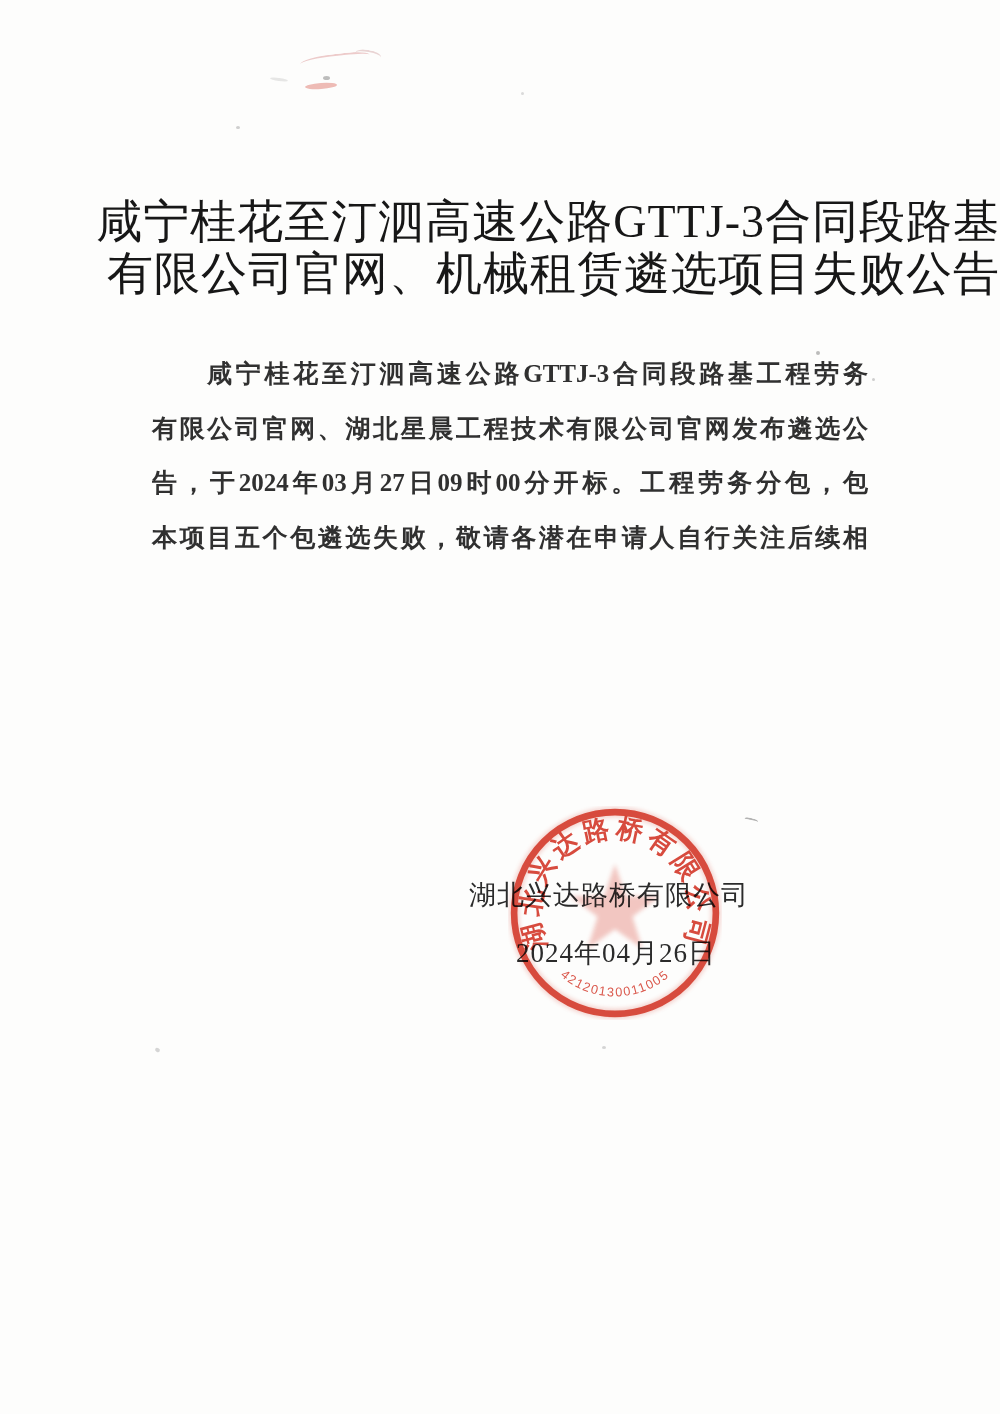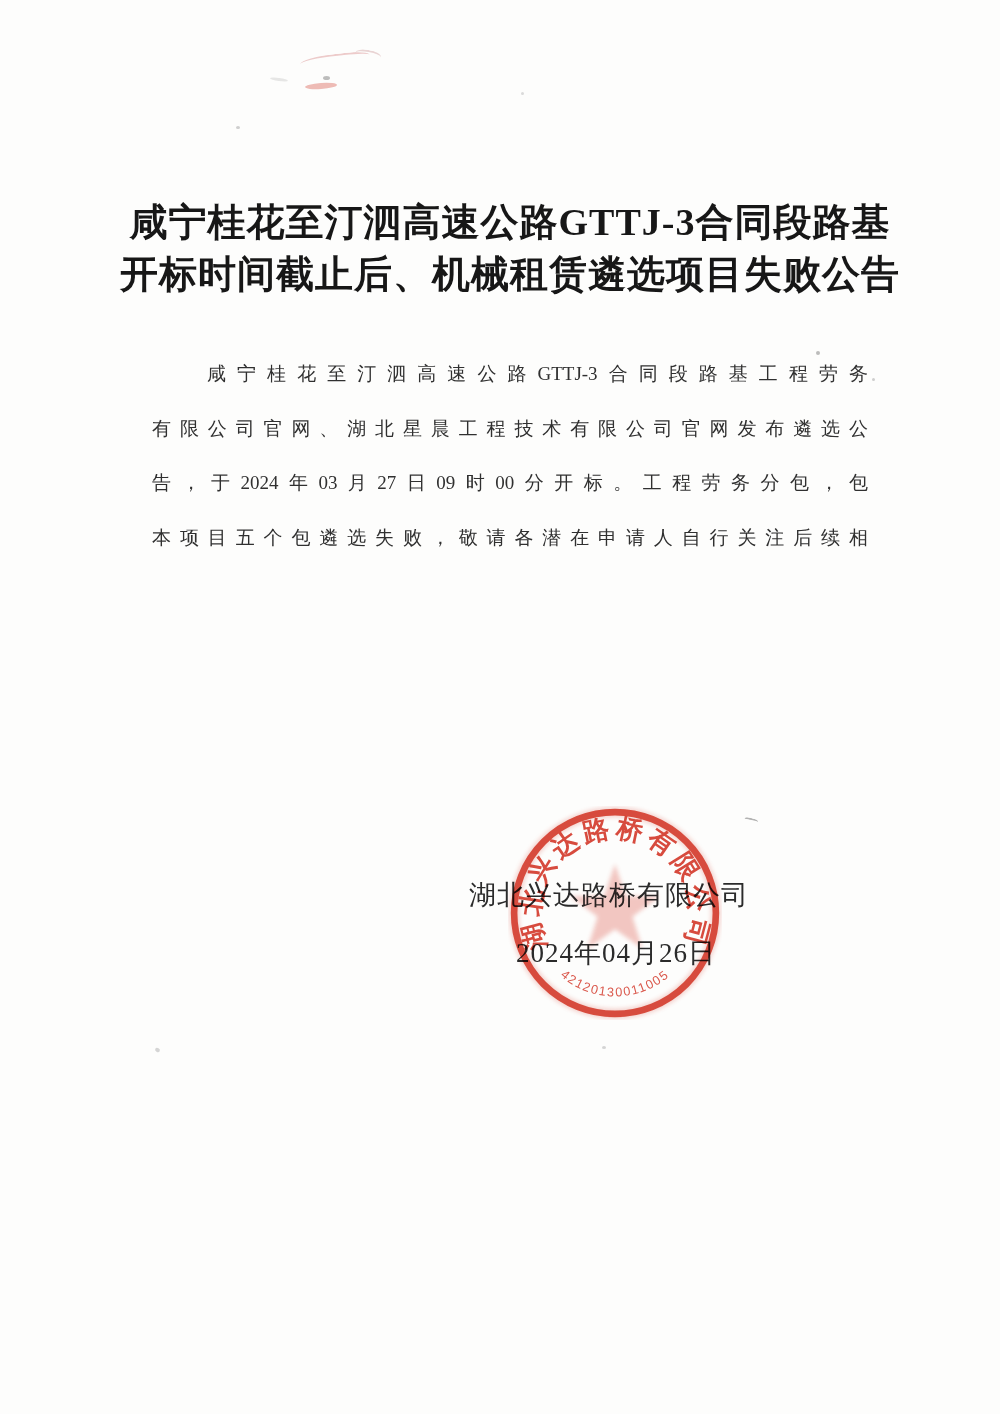--- a/index.html
+++ b/index.html
@@ -11,36 +11,37 @@
     background: #fdfdfc;
     font-family: "Liberation Serif", "DejaVu Serif", serif;
     overflow: hidden;
   }
   
   .doc-title {
     position: absolute;
     top: 196px;
     left: 20px;
     width: 980px;
-    text-align: center;
-    font-weight: bold;
-    font-size: 38px;
+    text-align: right;
+    font-weight: normal;
+    font-size: 46px;
     line-height: 52px;
     color: #171717;
     letter-spacing: 1px;
   }
   
   .doc-body {
     position: absolute;
     top: 347px;
     left: 152px;
     width: 716px;
-    font-size: 19px;
+    font-size: 25px;
     line-height: 54.5px;
     color: #303030;
+    font-weight: bold;
   }
   .bline {
     text-align: justify;
     text-align-last: justify;
     height: 54.5px;
     overflow: visible;
   }
   .bline.indent { text-indent: 55px; }
   .bline.last { text-align: left; text-align-last: left; }
   
@@ -116,21 +117,21 @@
   <div class="artifact a6"></div>
   <div class="artifact a7"></div>
   <div class="artifact a8"></div>
   <div class="artifact a9"></div>
   <div class="artifact a10"></div>
   <div class="artifact a11"></div>
   <div class="artifact a12"></div>
 
   <div class="doc-title">
     <div>咸宁桂花至汀泗高速公路GTTJ-3合同段路基</div>
-    <div>开标时间截止后、机械租赁遴选项目失败公告</div>
+    <div>有限公司官网、机械租赁遴选项目失败公告</div>
   </div>
 
   <div class="doc-body">
     <div class="bline indent">咸宁桂花至汀泗高速公路GTTJ-3合同段路基工程劳务</div>
     <div class="bline">有限公司官网、湖北星晨工程技术有限公司官网发布遴选公</div>
     <div class="bline">告，于2024年03月27日09时00分开标。工程劳务分包，包</div>
     <div class="bline">本项目五个包遴选失败，敬请各潜在申请人自行关注后续相</div>
   </div>
 
   <div class="sig-company">湖北兴达路桥有限公司</div>

